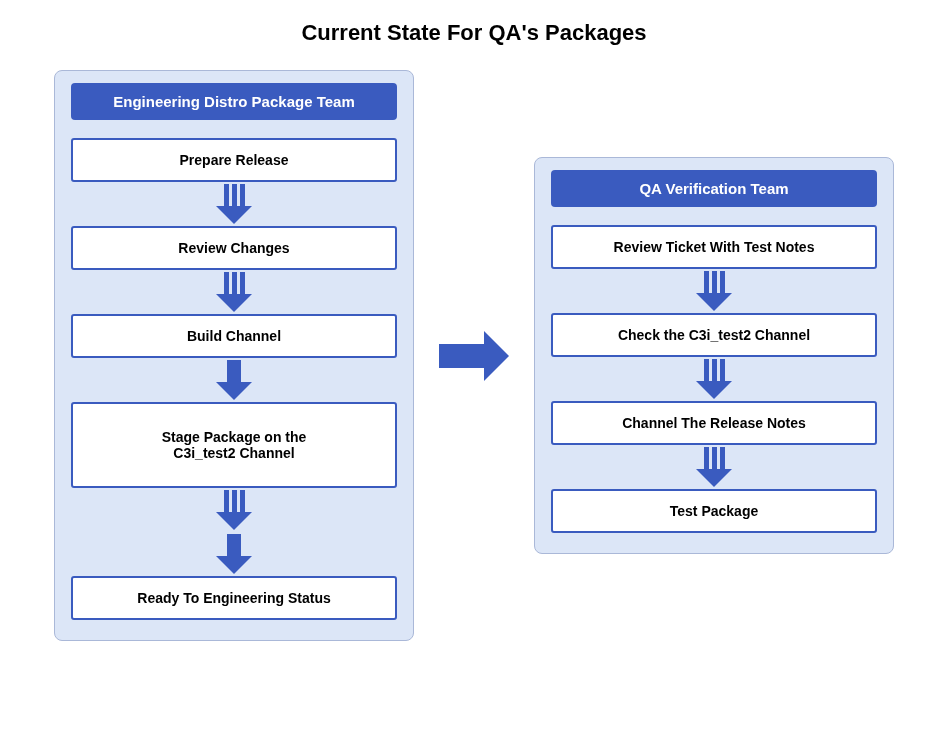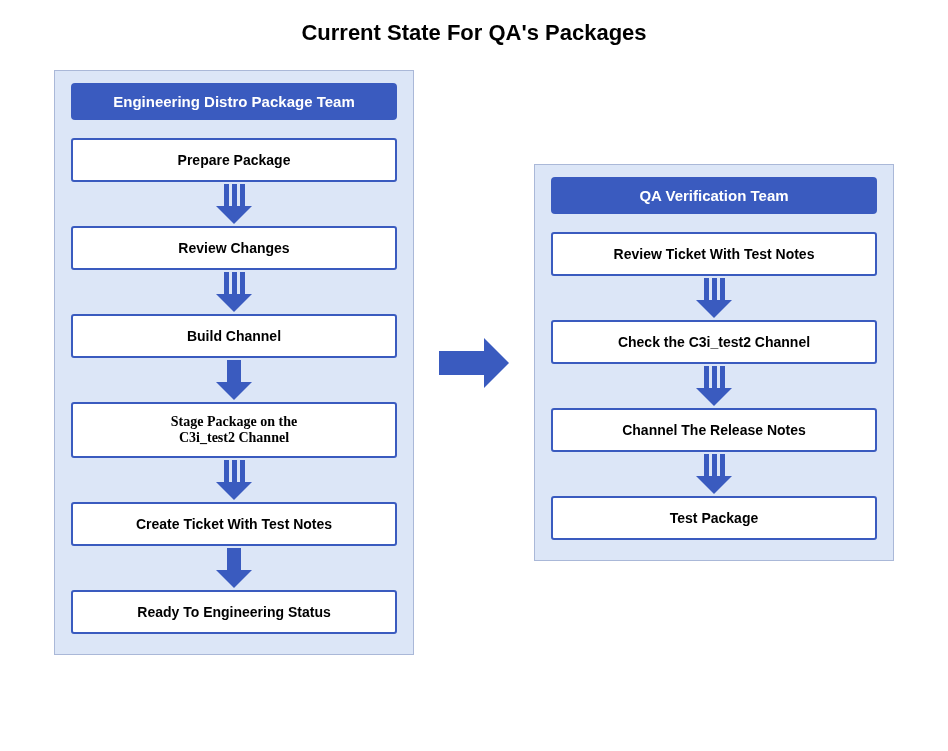--- a/index.html
+++ b/index.html
@@ -27,21 +27,21 @@
       flex-direction: row;
       align-items: center;
       gap: 20px;
       width: 100%;
       justify-content: center;
     }
 
     .lane {
       background: #dce6f7;
       border: 1.5px solid #aab8d8;
-      border-radius: 0;
+      border-radius: 8px;
       padding: 12px 16px 20px 16px;
       display: flex;
       flex-direction: column;
       align-items: center;
       width: 360px;
     }
 
     .lane-header {
       background: #3a5bbf;
       color: #fff;
@@ -126,21 +126,21 @@
 </head>
 <body>
 
 <h1 class="page-title">Current State For QA's Packages</h1>
 
 <div class="diagram-container">
 
   <div class="lane">
     <div class="lane-header">Engineering Distro Package Team</div>
 
-    <div class="step-box">Prepare Package</div>
+    <div class="step-box">Prepare Release</div>
     <div class="arrow-down-double">
       <div class="shaft">
           <div class="shaft-bar"></div>
           <div class="shaft-bar"></div>
           <div class="shaft-bar"></div>
         </div>
       <div class="head"></div>
     </div>
 
     <div class="step-box">Review Changes</div>
@@ -152,31 +152,30 @@
         </div>
       <div class="head"></div>
     </div>
 
     <div class="step-box">Build Channel</div>
     <div class="arrow-down">
       <div class="arrow-down-shaft"></div>
       <div class="arrow-down-head"></div>
     </div>
 
-    <div class="step-box" style="padding: 10px; font-family: Liberation Serif, serif;">Stage Package on the<br>C3i_test2 Channel</div>
-    <div class="arrow-down-double">
-      <div class="shaft">
-          <div class="shaft-bar"></div>
-          <div class="shaft-bar"></div>
-          <div class="shaft-bar"></div>
-        </div>
-      <div class="head"></div>
-    </div>
-
-    <div class="step-box">Create Ticket With Test Notes</div>
+    <div class="step-box" style="padding: 25px;">Stage Package on the<br>C3i_test2 Channel</div>
+    <div class="arrow-down-double">
+      <div class="shaft">
+          <div class="shaft-bar"></div>
+          <div class="shaft-bar"></div>
+          <div class="shaft-bar"></div>
+        </div>
+      <div class="head"></div>
+    </div>
+
     <div class="arrow-down">
       <div class="arrow-down-shaft"></div>
       <div class="arrow-down-head"></div>
     </div>
 
     <div class="step-box"><strong>Ready To Engineering Status</strong></div>
   </div>
 
   <div class="arrow-right-container">
     <svg width="70" height="50" viewBox="0 0 70 50">

